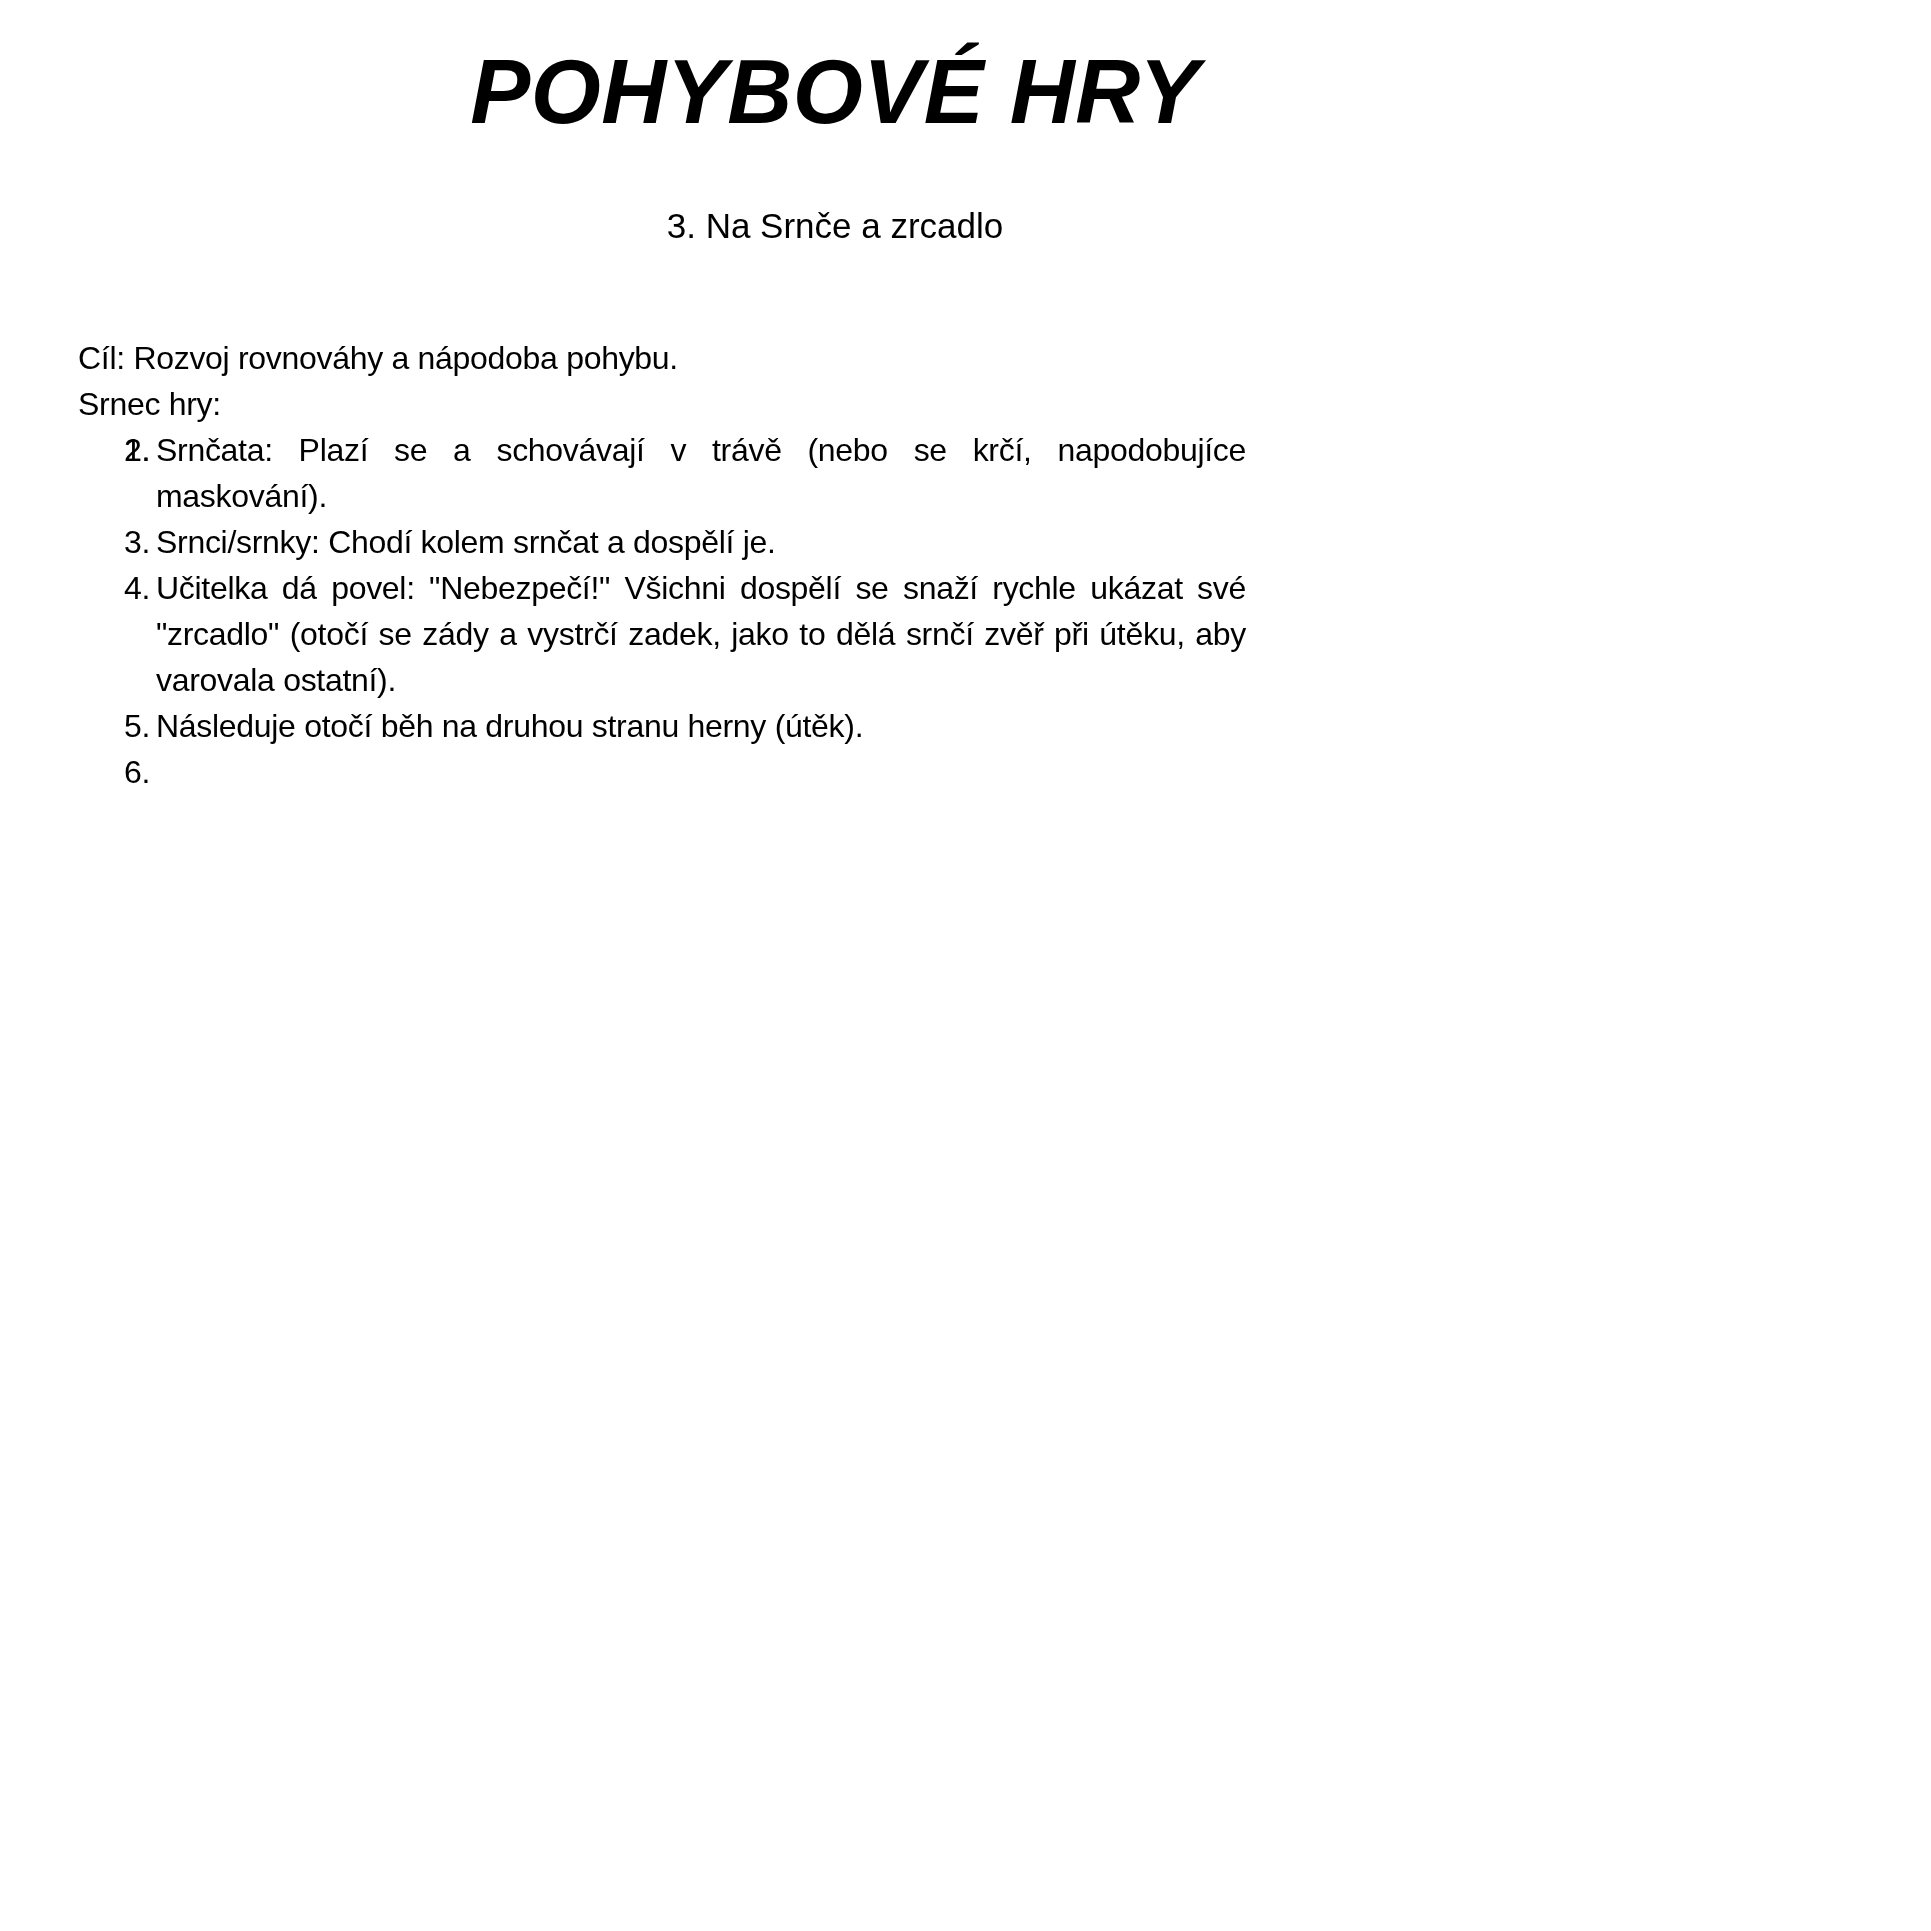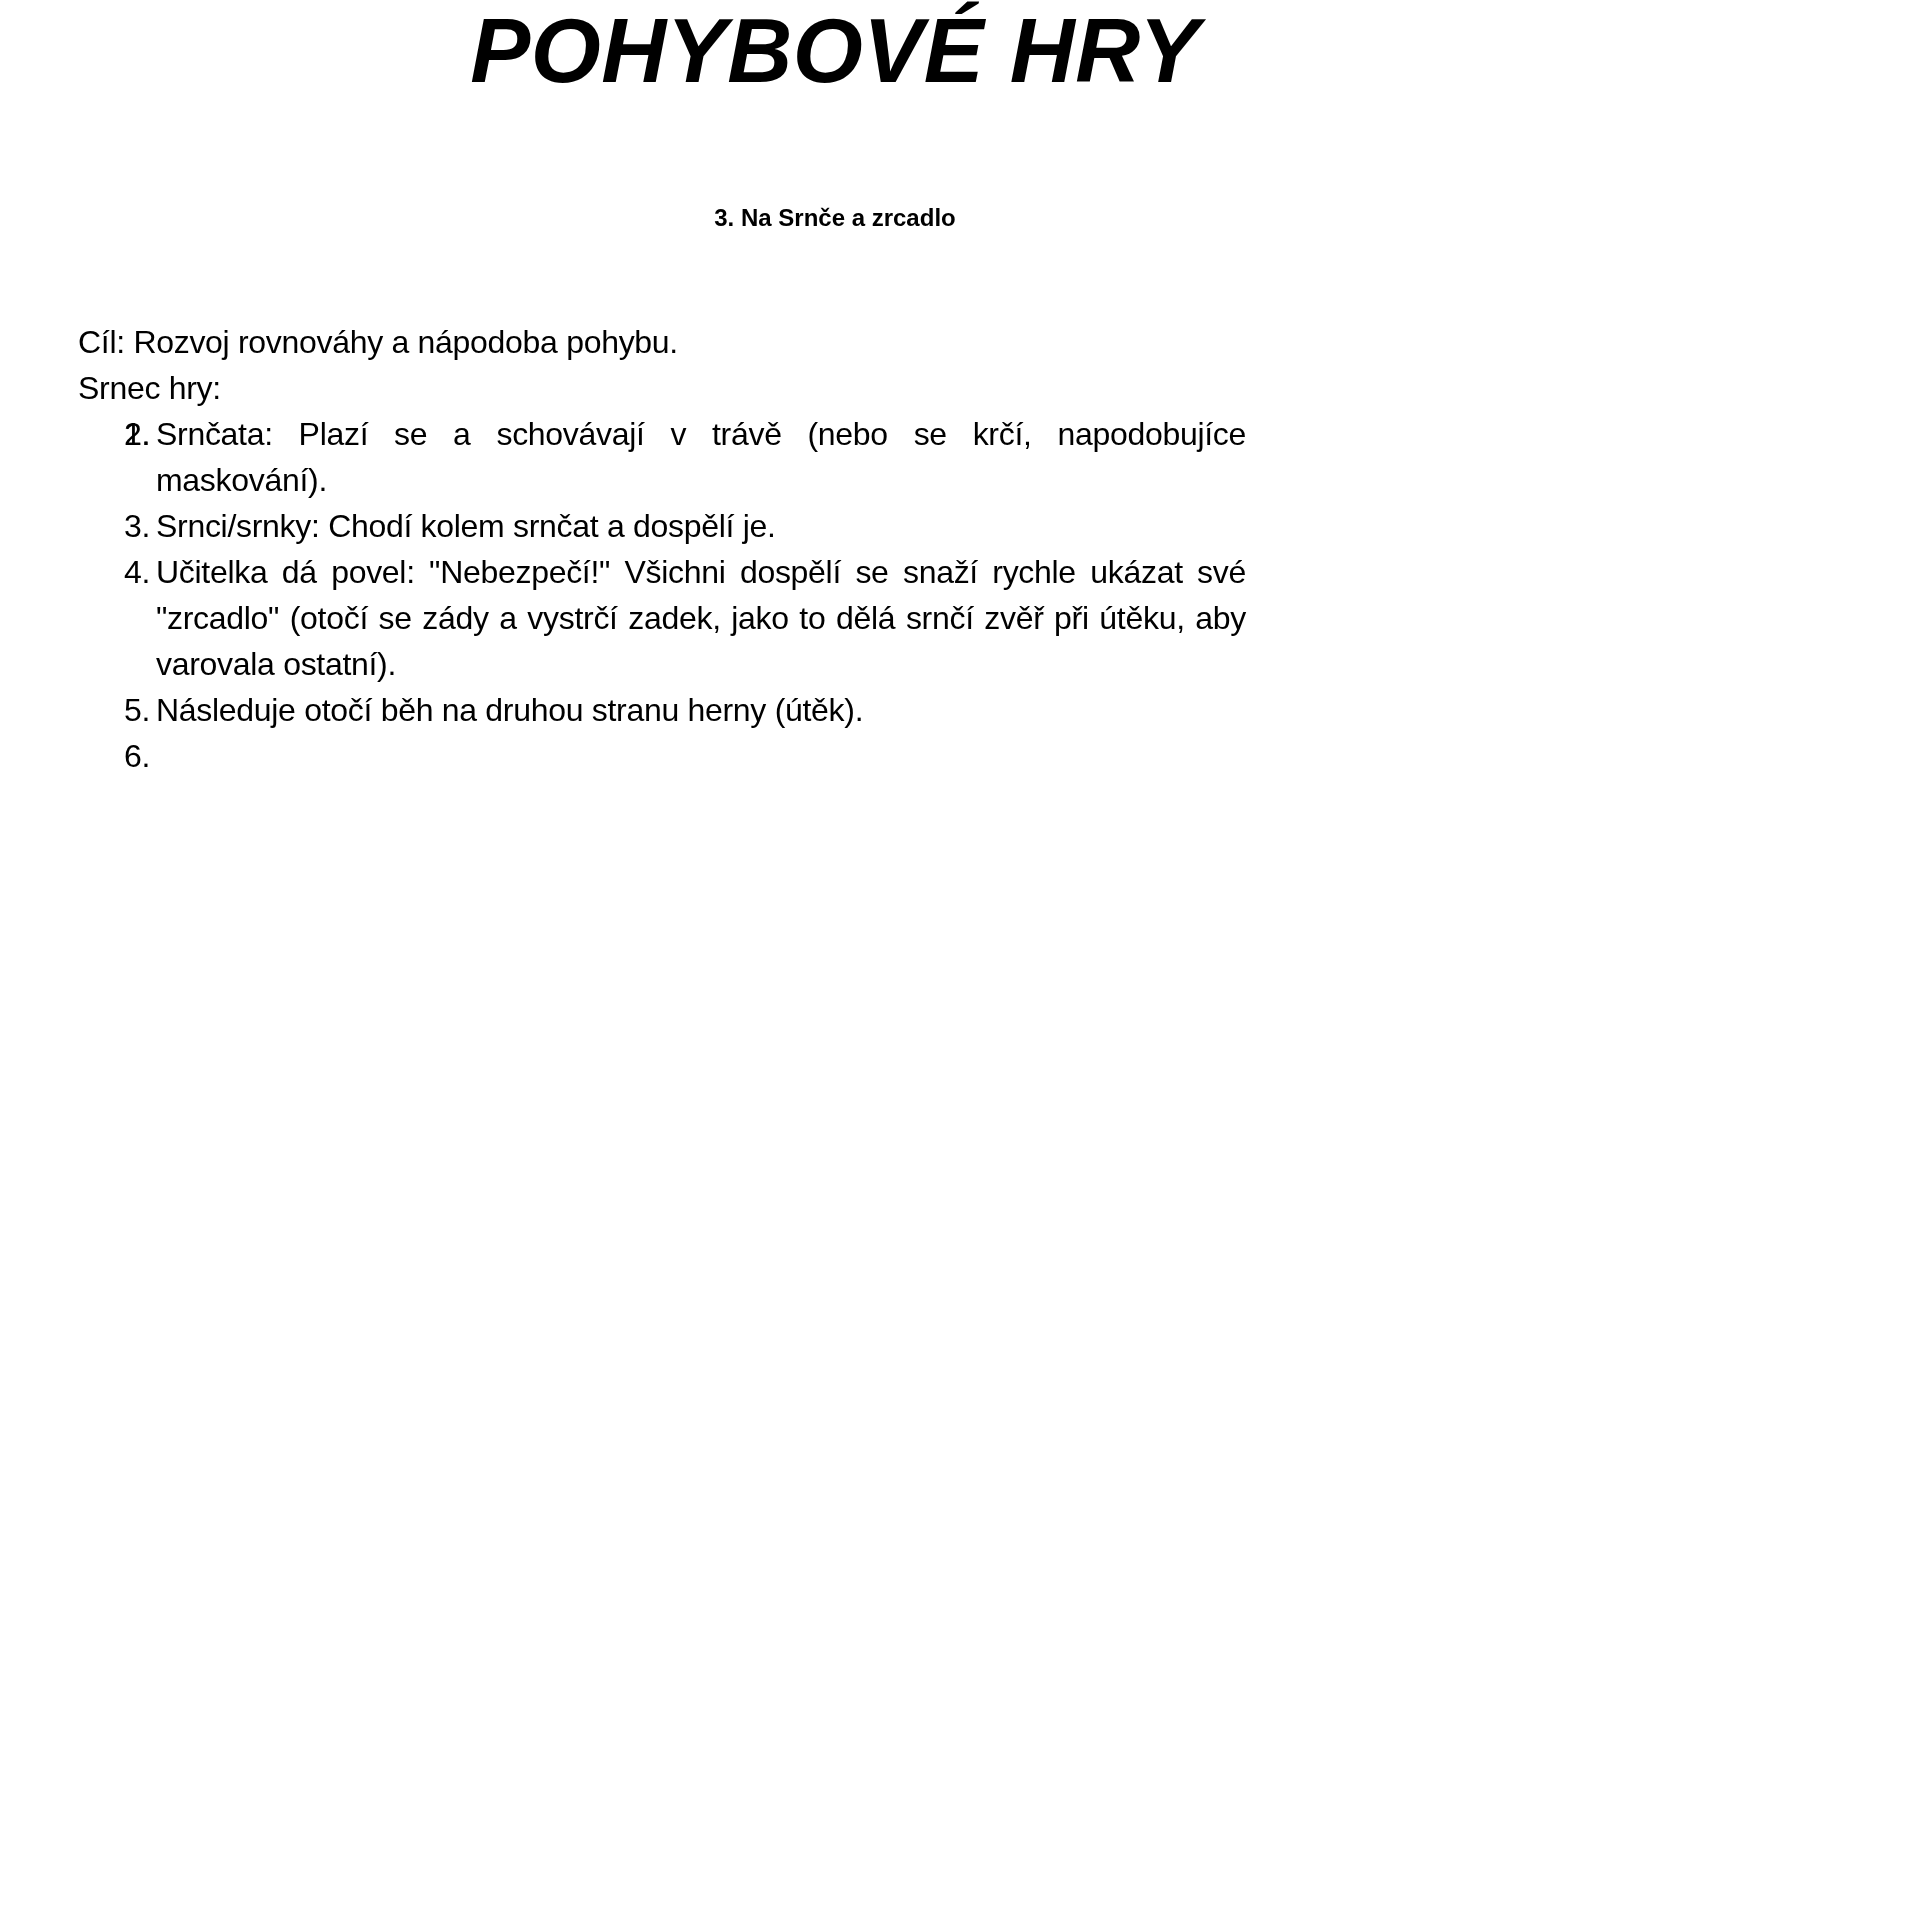--- a/index.html
+++ b/index.html
@@ -8,38 +8,39 @@
     background: #ffffff;
   }
   body {
     width: 1931px;
     height: 1931px;
     color: #000000;
     font-family: "Liberation Sans", "DejaVu Sans", sans-serif;
     overflow: hidden;
   }
   .page {
+    padding-top: 41px;
     width: 1670px;
     height: 1890px;
   }
   .doc-title {
     margin: 0;
     text-align: center;
     font-size: 90px;
     line-height: 1.15;
     font-weight: 700;
     font-style: italic;
     letter-spacing: 0.5px;
   }
   .doc-subtitle {
-    margin: 97px 0 0 0;
+    margin: 56px 0 0 0;
     text-align: center;
-    font-size: 24px;
+    font-size: 35px;
     line-height: 1.4;
-    font-weight: 700;
+    font-weight: 400;
   }
   .content {
     margin-top: 85px;
     margin-left: 78px;
     width: 1168px;
     font-size: 32px;
     line-height: 46px;
     letter-spacing: -0.3px;
   }
   .content p {

